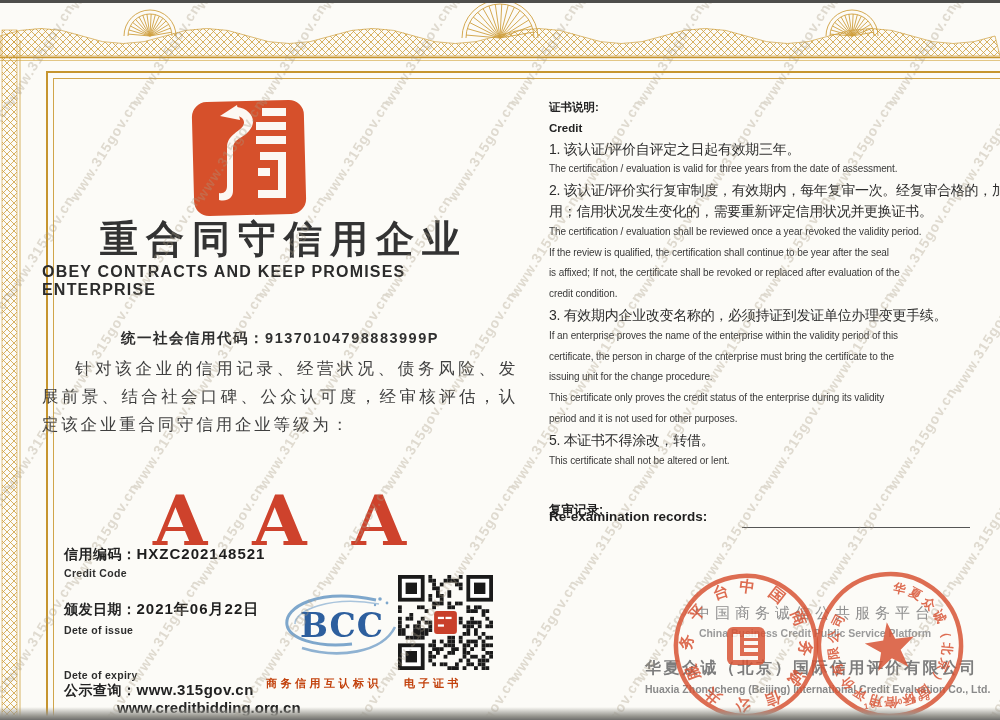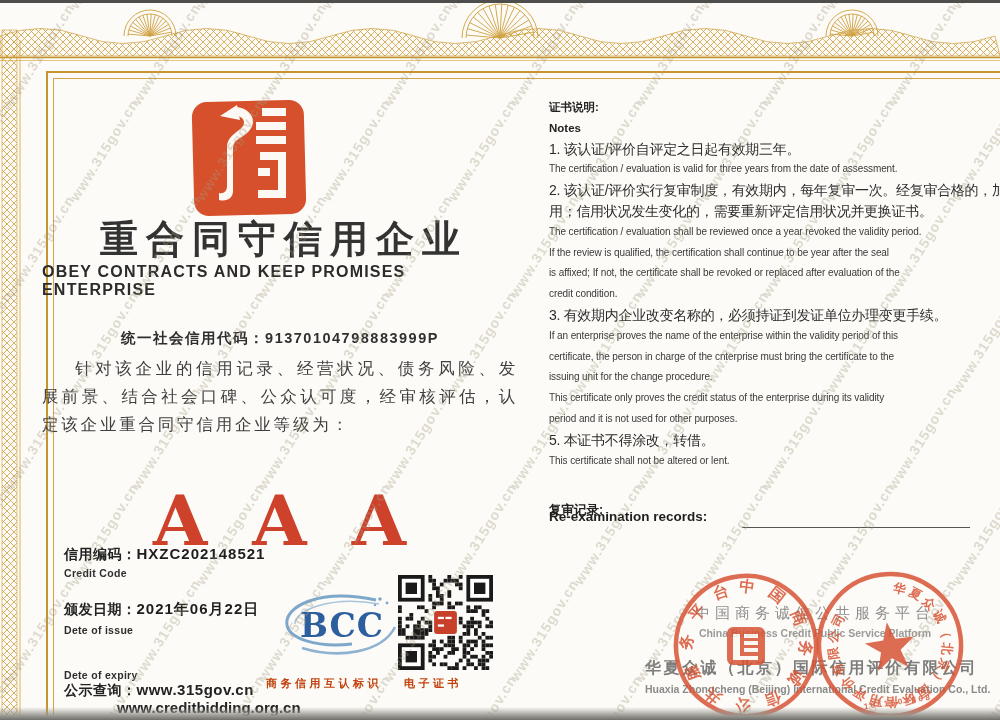--- a/index.html
+++ b/index.html
@@ -442,21 +442,21 @@
       <rect x="39.9" y="41.8" width="6.08" height="2.28" fill="#fff"></rect>
       <rect x="47.5" y="41.8" width="6.08" height="2.28" fill="#fff"></rect>
       <rect x="39.9" y="49.4" width="6.08" height="2.28" fill="#fff"></rect>
     </svg>
 
   <div class="abs content badge-label" style="left:266px;top:676px;">商务信用互认标识</div>
   <div class="abs content badge-label" style="left:404px;top:676px;">电子证书</div>
 
   <div class="abs content notes">
     <div class="nh-zh">证书说明:</div>
-    <div class="nh-en">Notes</div>
+    <div class="nh-en">Credit</div>
     <div class="zh">1. 该认证/评价自评定之日起有效期三年。</div>
     <div class="en">The certification / evaluation is valid for three years from the date of assessment.</div>
     <div class="zh">2. 该认证/评价实行复审制度，有效期内，每年复审一次。经复审合格的，加盖复审章后可继续使</div>
     <div class="zh">用；信用状况发生变化的，需要重新评定信用状况并更换证书。</div>
     <div class="en">The certification / evaluation shall be reviewed once a year revoked the validity period.</div>
     <div class="en">If the review is qualified,  the certification shall continue to be year after the seal</div>
     <div class="en">is affixed; If not, the certificate shall be revoked or replaced after evaluation of the</div>
     <div class="en">credit condition.</div>
     <div class="zh">3. 有效期内企业改变名称的，必须持证到发证单位办理变更手续。</div>
     <div class="en">If an enterprise proves the name of the enterprise within the validity period of this</div>

